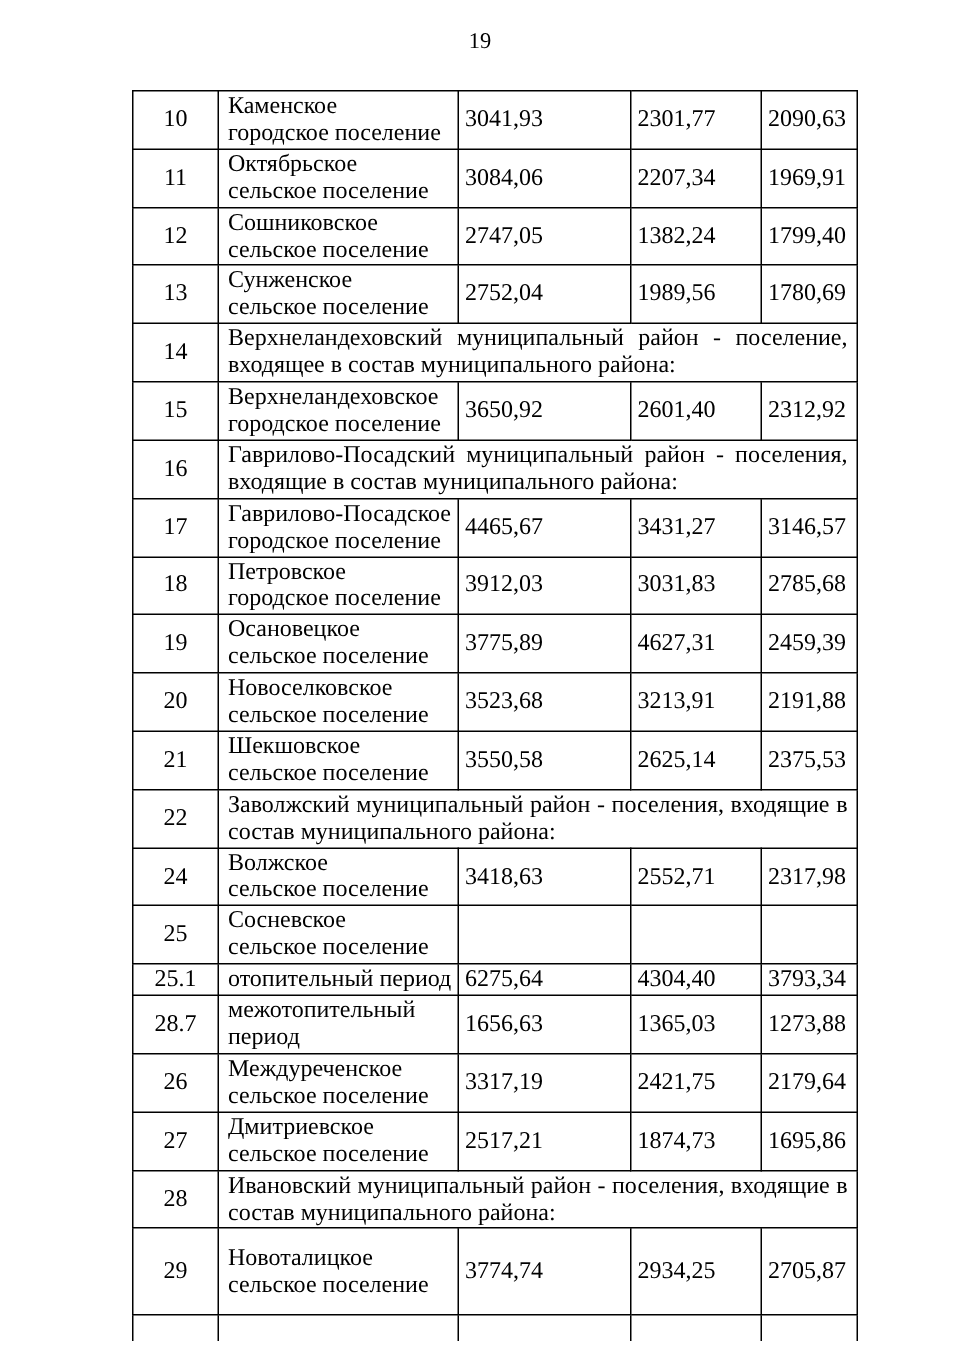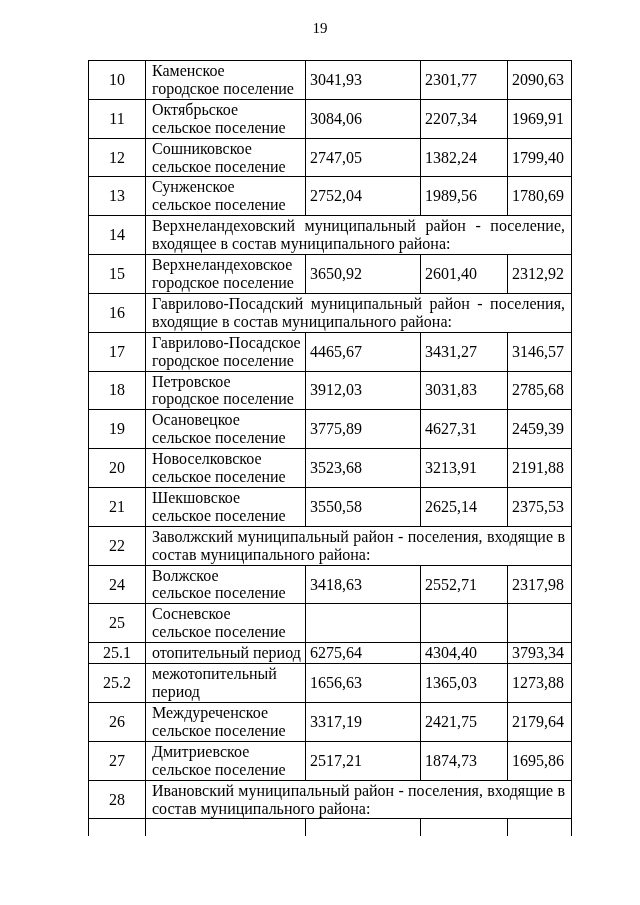--- a/index.html
+++ b/index.html
@@ -161,21 +161,21 @@
           <td class="val"></td>
         </tr>
         <tr class="single">
           <td class="num">25.1</td>
           <td class="name">отопительный период</td>
           <td class="val">6275,64</td>
           <td class="val">4304,40</td>
           <td class="val">3793,34</td>
         </tr>
         <tr>
-          <td class="num">25.2</td>
+          <td class="num">28.7</td>
           <td class="name">межотопительный
 период</td>
           <td class="val">1656,63</td>
           <td class="val">1365,03</td>
           <td class="val">1273,88</td>
         </tr>
         <tr>
           <td class="num">26</td>
           <td class="name">Междуреченское
 сельское поселение</td>
@@ -188,20 +188,28 @@
           <td class="name">Дмитриевское
 сельское поселение</td>
           <td class="val">2517,21</td>
           <td class="val">1874,73</td>
           <td class="val">1695,86</td>
         </tr>
         <tr>
           <td class="num">28</td>
           <td class="section" colspan="4">Ивановский муниципальный район - поселения, входящие в состав муниципального района:</td>
         </tr>
+        <tr class="tall">
+          <td class="num">29</td>
+          <td class="name">Новоталицкое
+сельское поселение</td>
+          <td class="val">3774,74</td>
+          <td class="val">2934,25</td>
+          <td class="val">2705,87</td>
+        </tr>
         <tr class="partial">
           <td class="num"></td>
           <td class="name"></td>
           <td class="val"></td>
           <td class="val"></td>
           <td class="val"></td>
         </tr>
       </tbody>
   </table>
 </div>

